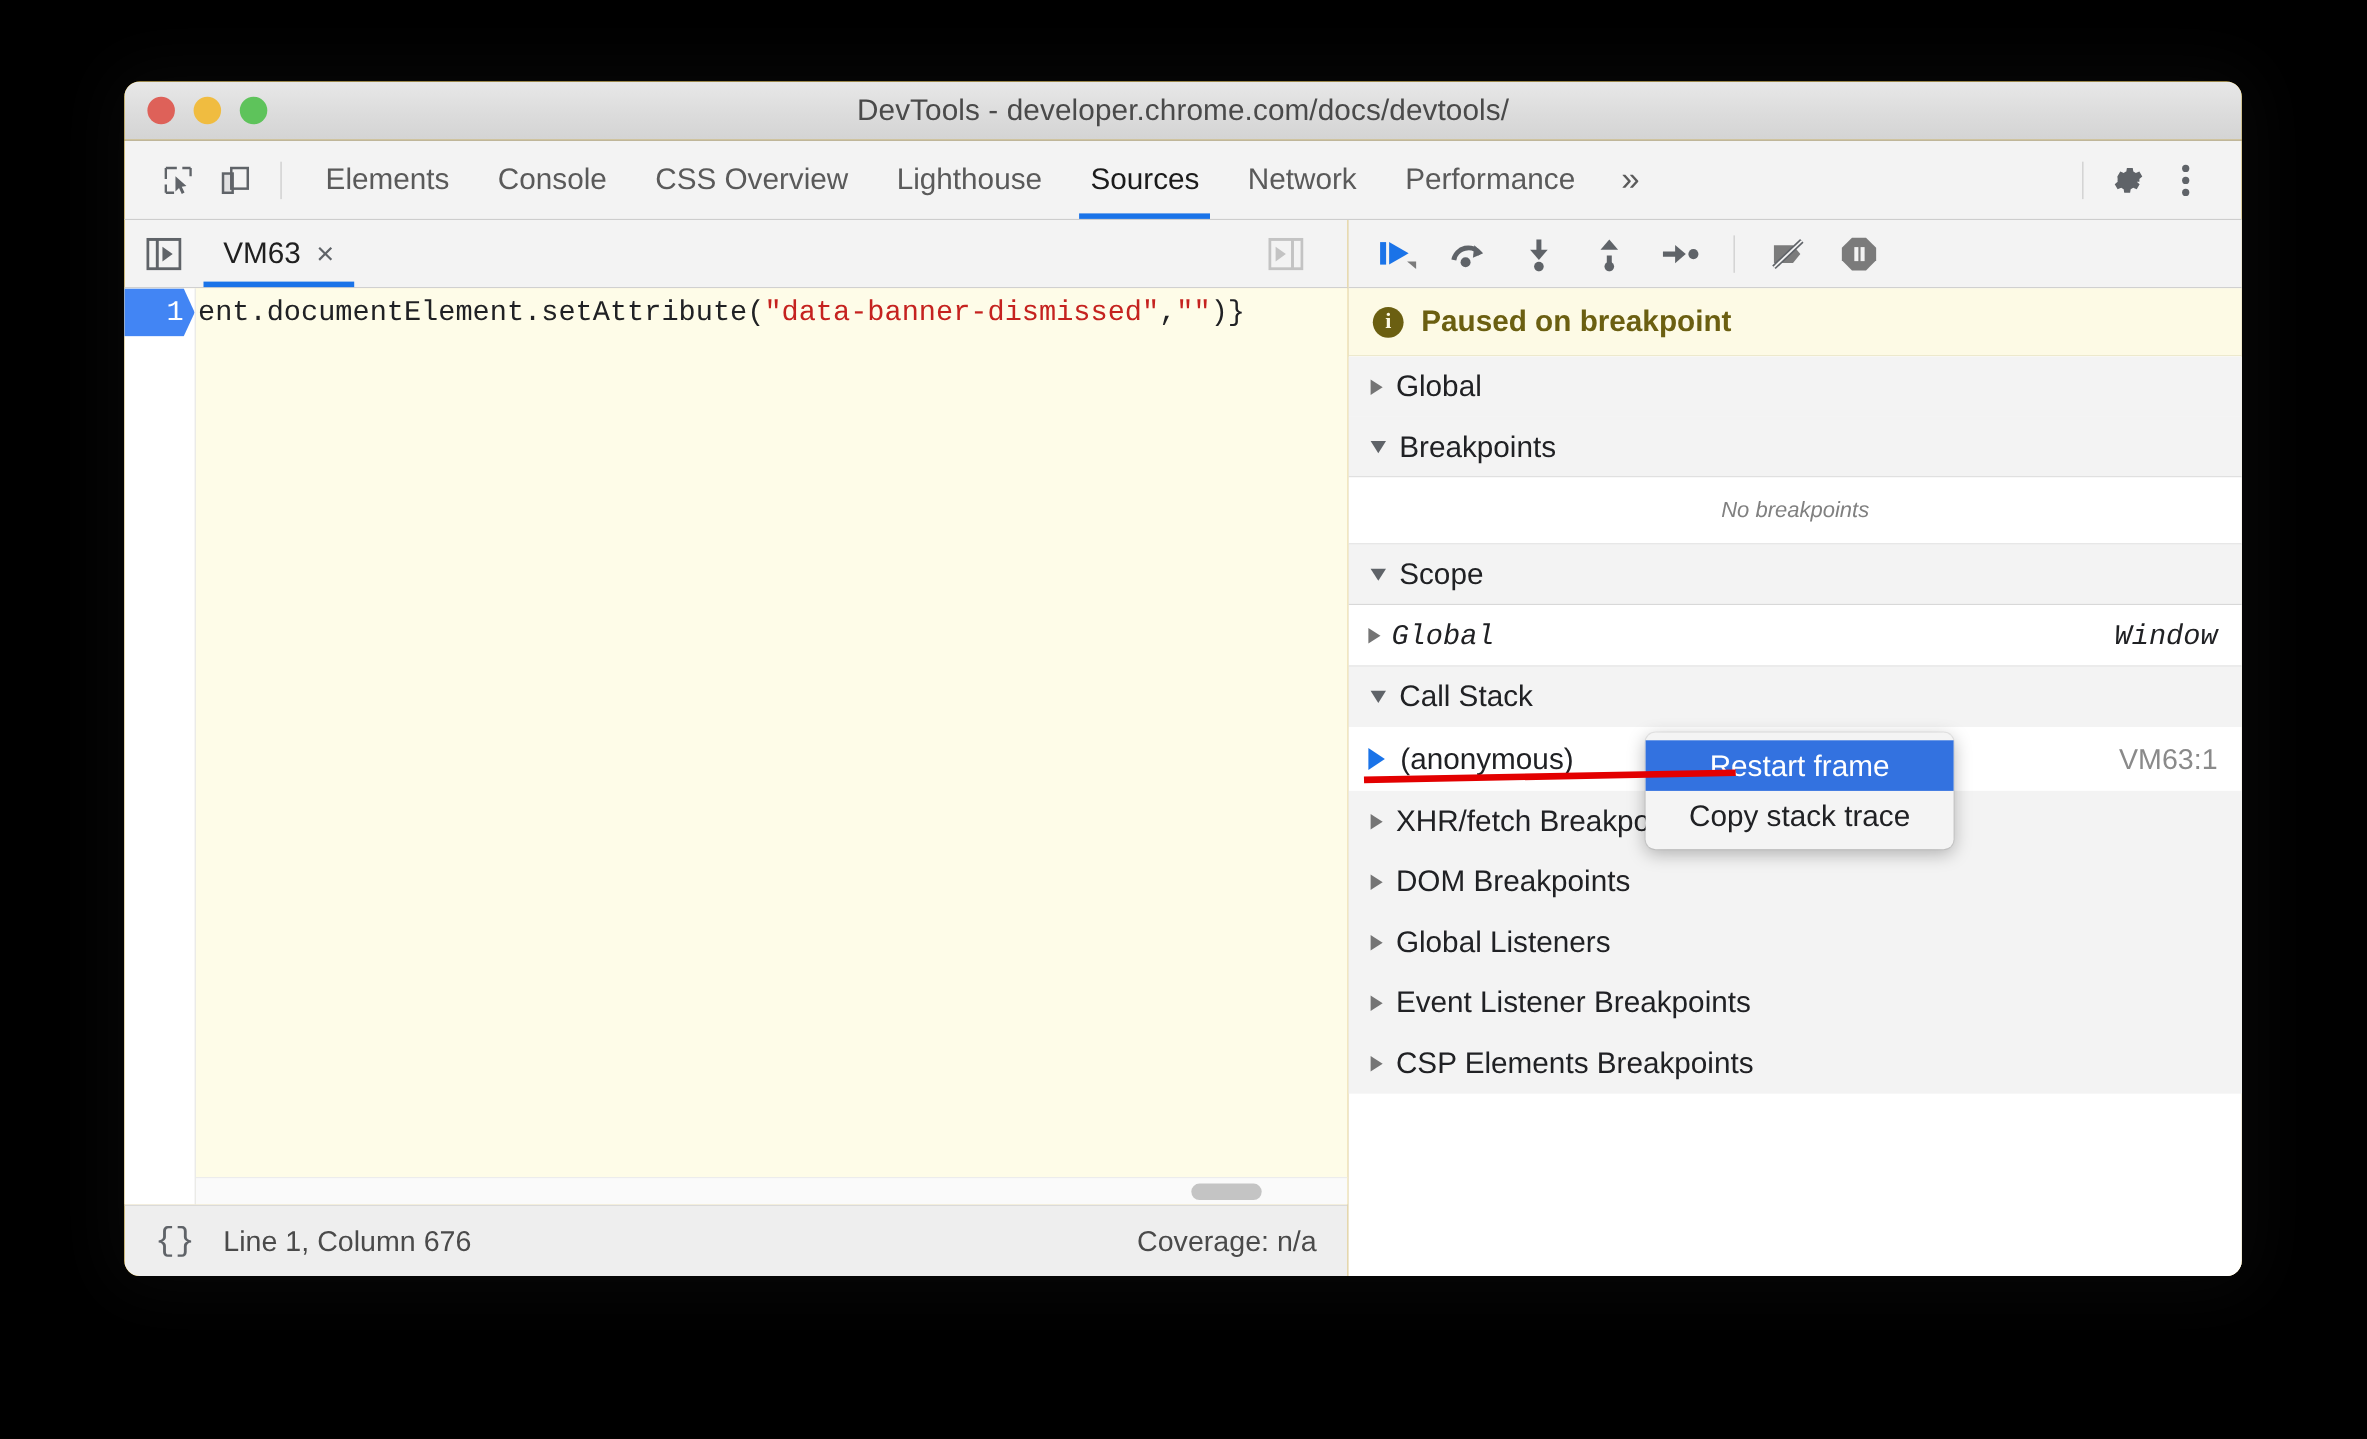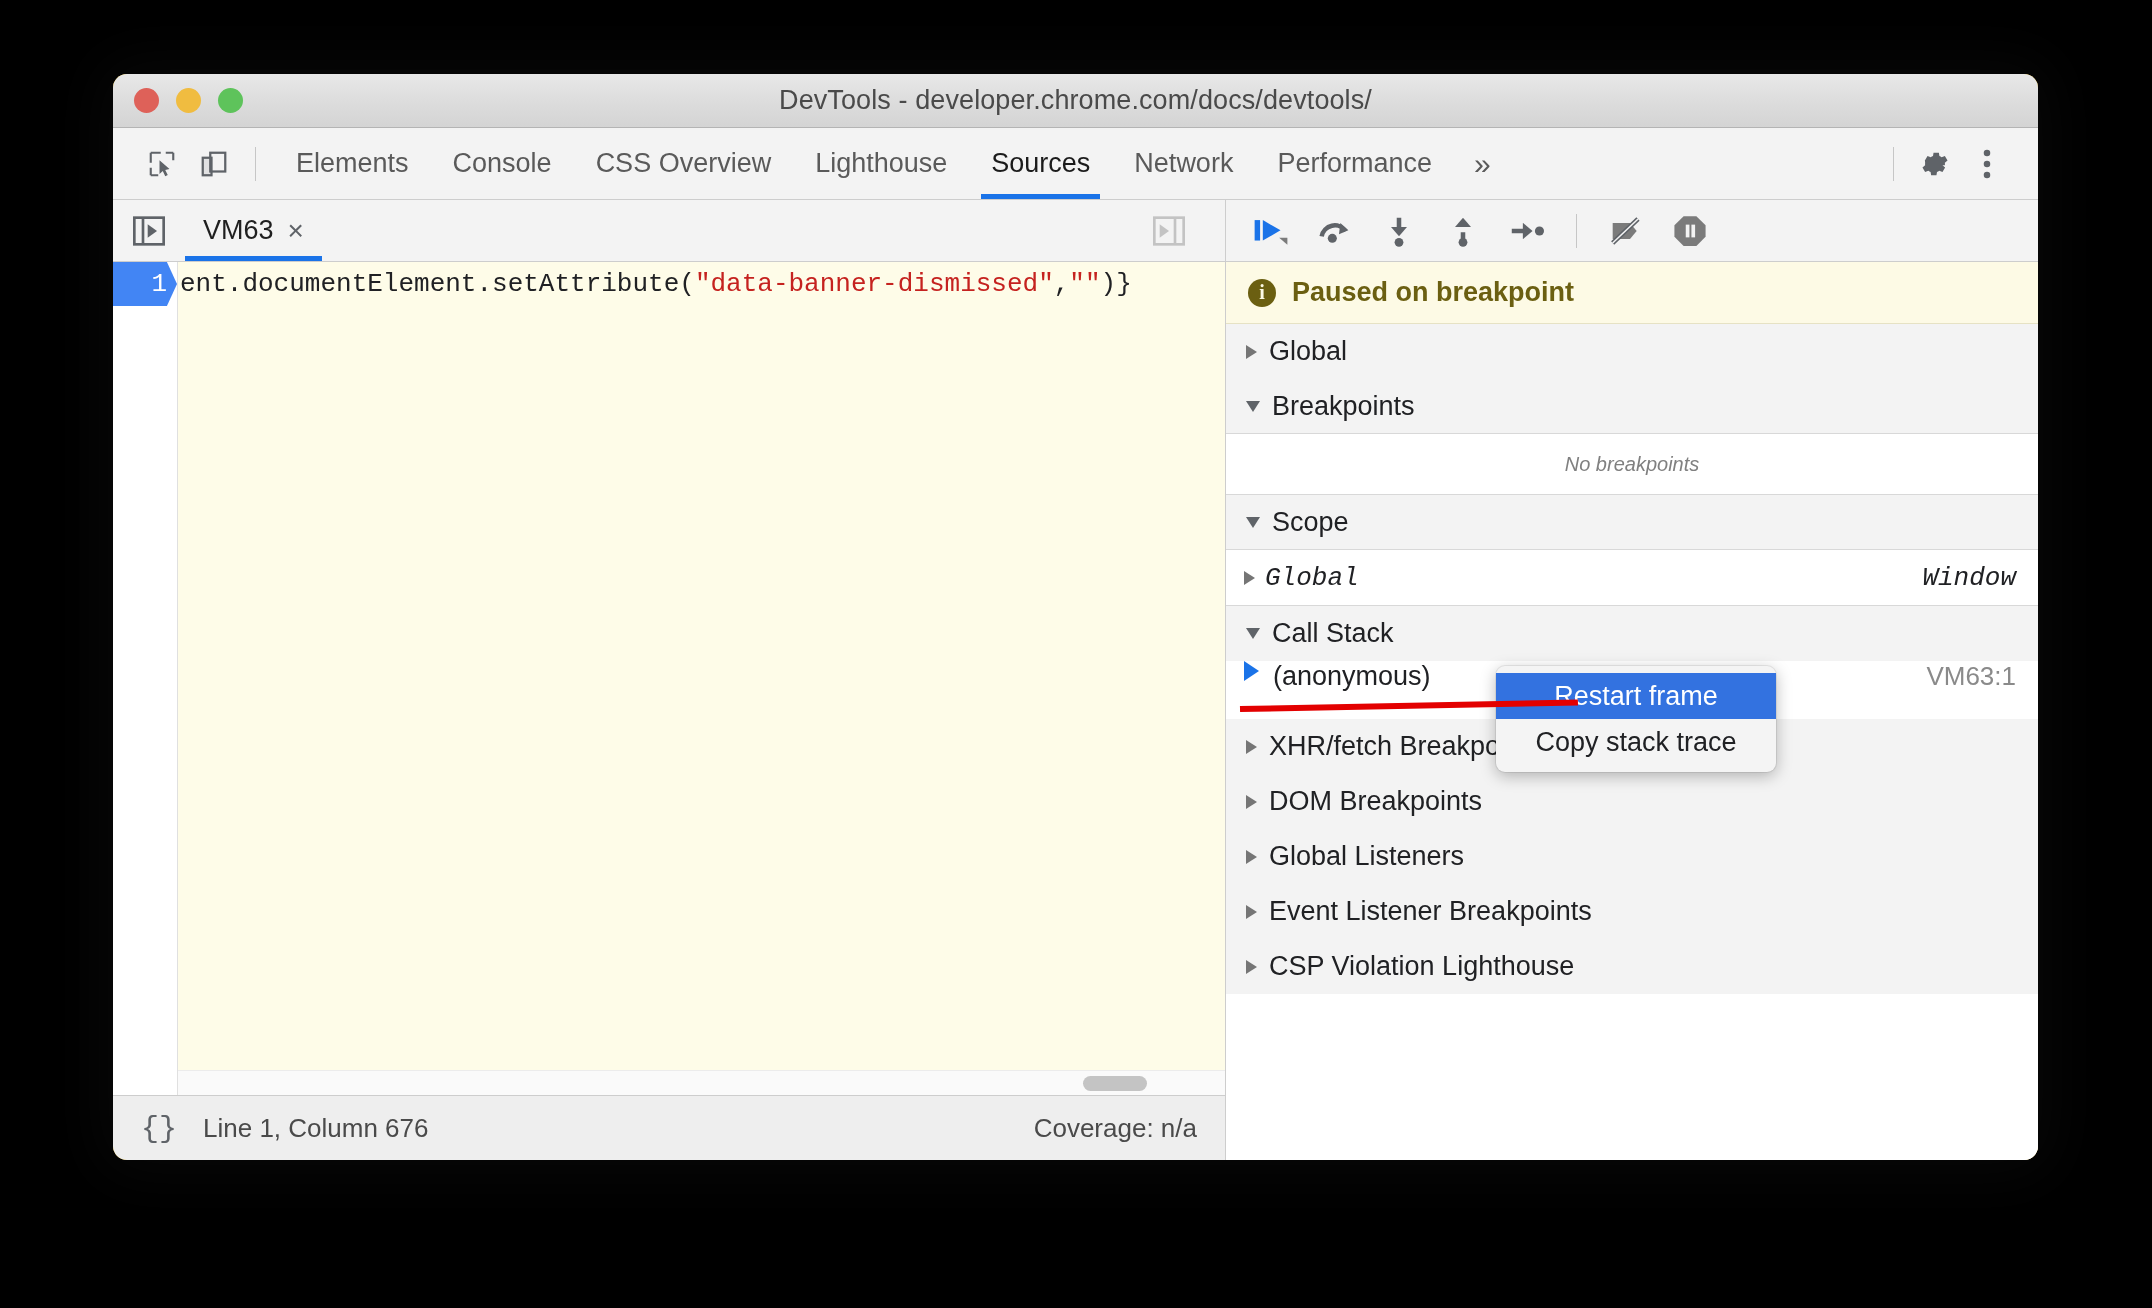--- a/index.html
+++ b/index.html
@@ -380,21 +380,21 @@
     color: #202124;
     gap: 10px;
     font-style: italic;
   }
   .scope-row .val { margin-left: auto; }
 
   .stack-row {
     height: 58px;
     background: #ffffff;
     display: flex;
-    align-items: flex-start;
+    align-items: center;
     padding: 0 22px 0 18px;
     box-sizing: border-box;
     font-size: 27px;
     color: #202124;
     gap: 14px;
   }
   .stack-arrow {
     width: 0; height: 0;
     border-left: 15px solid #1a73e8;
     border-top: 10px solid transparent;
@@ -674,21 +674,21 @@
             <div class="section-head">
               <span class="tri right"></span>
               <span>Global Listeners</span>
             </div>
             <div class="section-head">
               <span class="tri right"></span>
               <span>Event Listener Breakpoints</span>
             </div>
             <div class="section-head">
               <span class="tri right"></span>
-              <span>CSP Violation Lighthouse</span>
+              <span>CSP Elements Breakpoints</span>
             </div>
           </div>
         </div>
 
         <div class="ctx-menu">
           <div class="ctx-item selected">
             <span>Restart frame</span>
           </div>
           <div class="ctx-item">
             <span>Copy stack trace</span>

